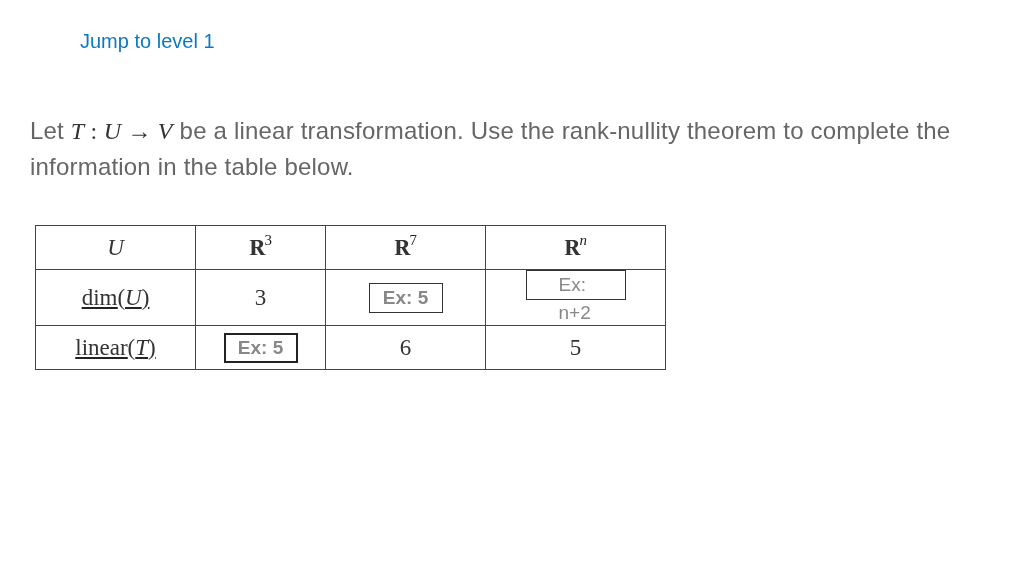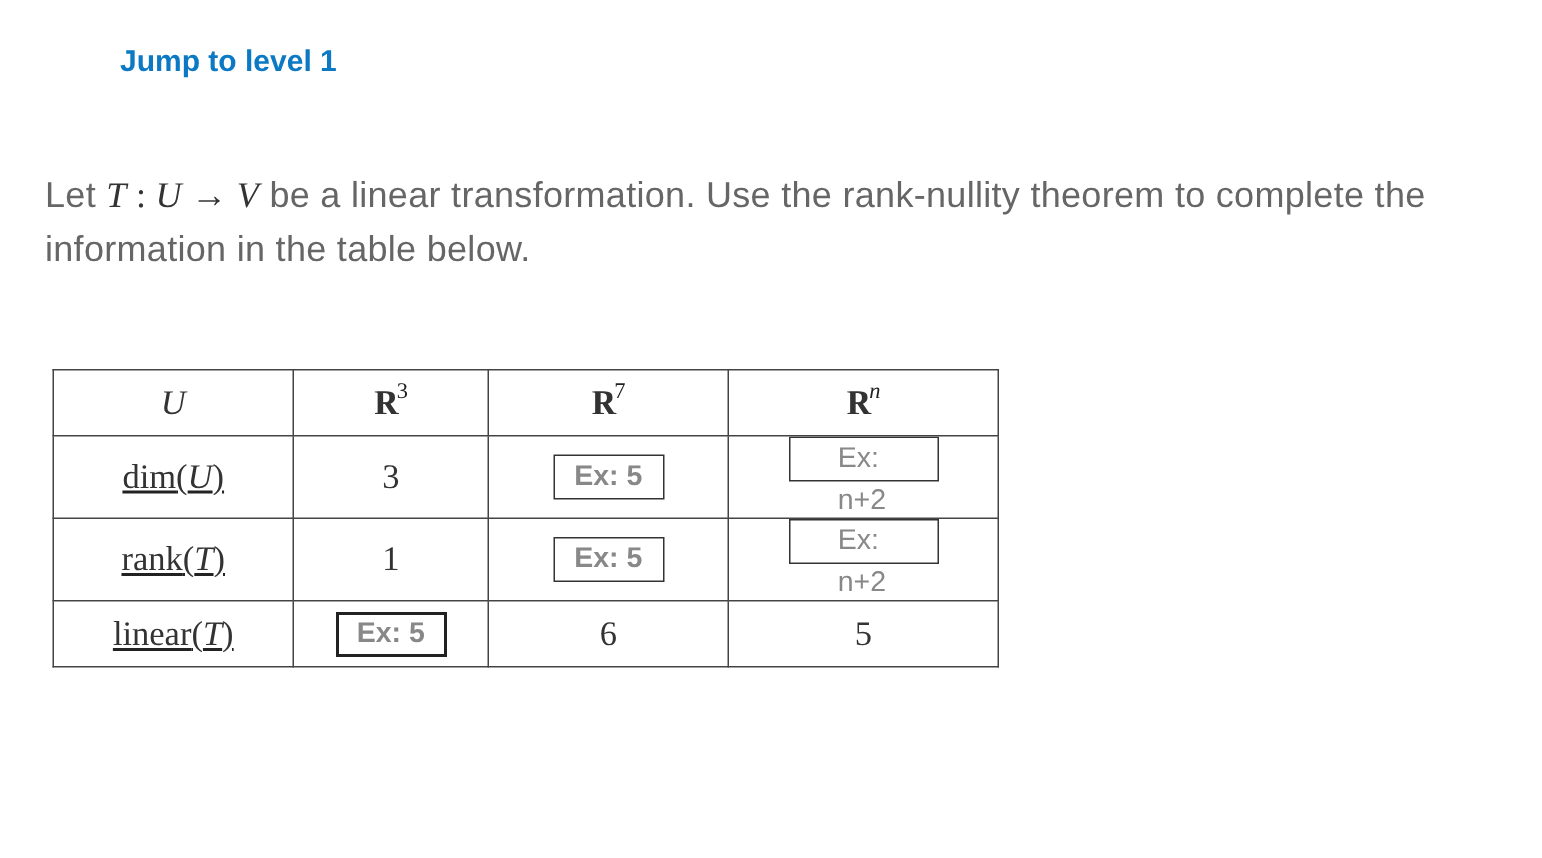--- a/index.html
+++ b/index.html
@@ -16,28 +16,28 @@
       color: #555;
       font-size: 22px;
     }
     .jump-link {
       color: #0b79c3;
       font-size: 20px;
       margin-left: 50px;
       margin-top: 0;
       margin-bottom: 60px;
       cursor: pointer;
-      font-weight: 700;
+      font-weight: 400;
     }
     .problem-text {
       color: #666;
       font-size: 24px;
       font-weight: 300;
       line-height: 1.5;
-      margin-bottom: 61px;
+      margin-bottom: 40px;
       letter-spacing: 0.2px;
     }
     .math-i {
       font-family: 'Times New Roman', Times, serif;
       font-style: italic;
       color: #333;
       font-weight: 400;
     }
     .math-r {
       font-family: 'Times New Roman', Times, serif;
@@ -131,25 +131,19 @@
     <td class="col2"><span class="bb" data-letter="R">R</span><sup>7</sup></td>
     <td class="col3"><span class="bb" data-letter="R">R</span><sup class="ital">n</sup></td>
   </tr>
   <tr>
     <td class="col0 row-label"><span class="math-r">dim</span><span class="math-r">(</span><span class="math-i">U</span><span class="math-r">)</span></td>
     <td class="col1"><span class="math-r">3</span></td>
     <td class="col2"><span class="input-box narrow">Ex: 5</span></td>
     <td class="col3"><span class="input-box wide">Ex: n+2</span></td>
   </tr>
   <tr>
-    <td class="col0 row-label"><span class="math-r">rank</span><span class="math-r">(</span><span class="math-i">T</span><span class="math-r">)</span></td>
-    <td class="col1"><span class="math-r">1</span></td>
-    <td class="col2"><span class="input-box narrow">Ex: 5</span></td>
-    <td class="col3"><span class="input-box wide">Ex: n+2</span></td>
-  </tr>
-  <tr>
     <td class="col0 row-label"><span class="math-r">linear</span><span class="math-r">(</span><span class="math-i">T</span><span class="math-r">)</span></td>
     <td class="col1"><span class="input-box narrow focused">Ex: 5</span></td>
     <td class="col2"><span class="math-r">6</span></td>
     <td class="col3"><span class="math-r">5</span></td>
   </tr>
 </tbody>
   </table>
 
 </body></html>

